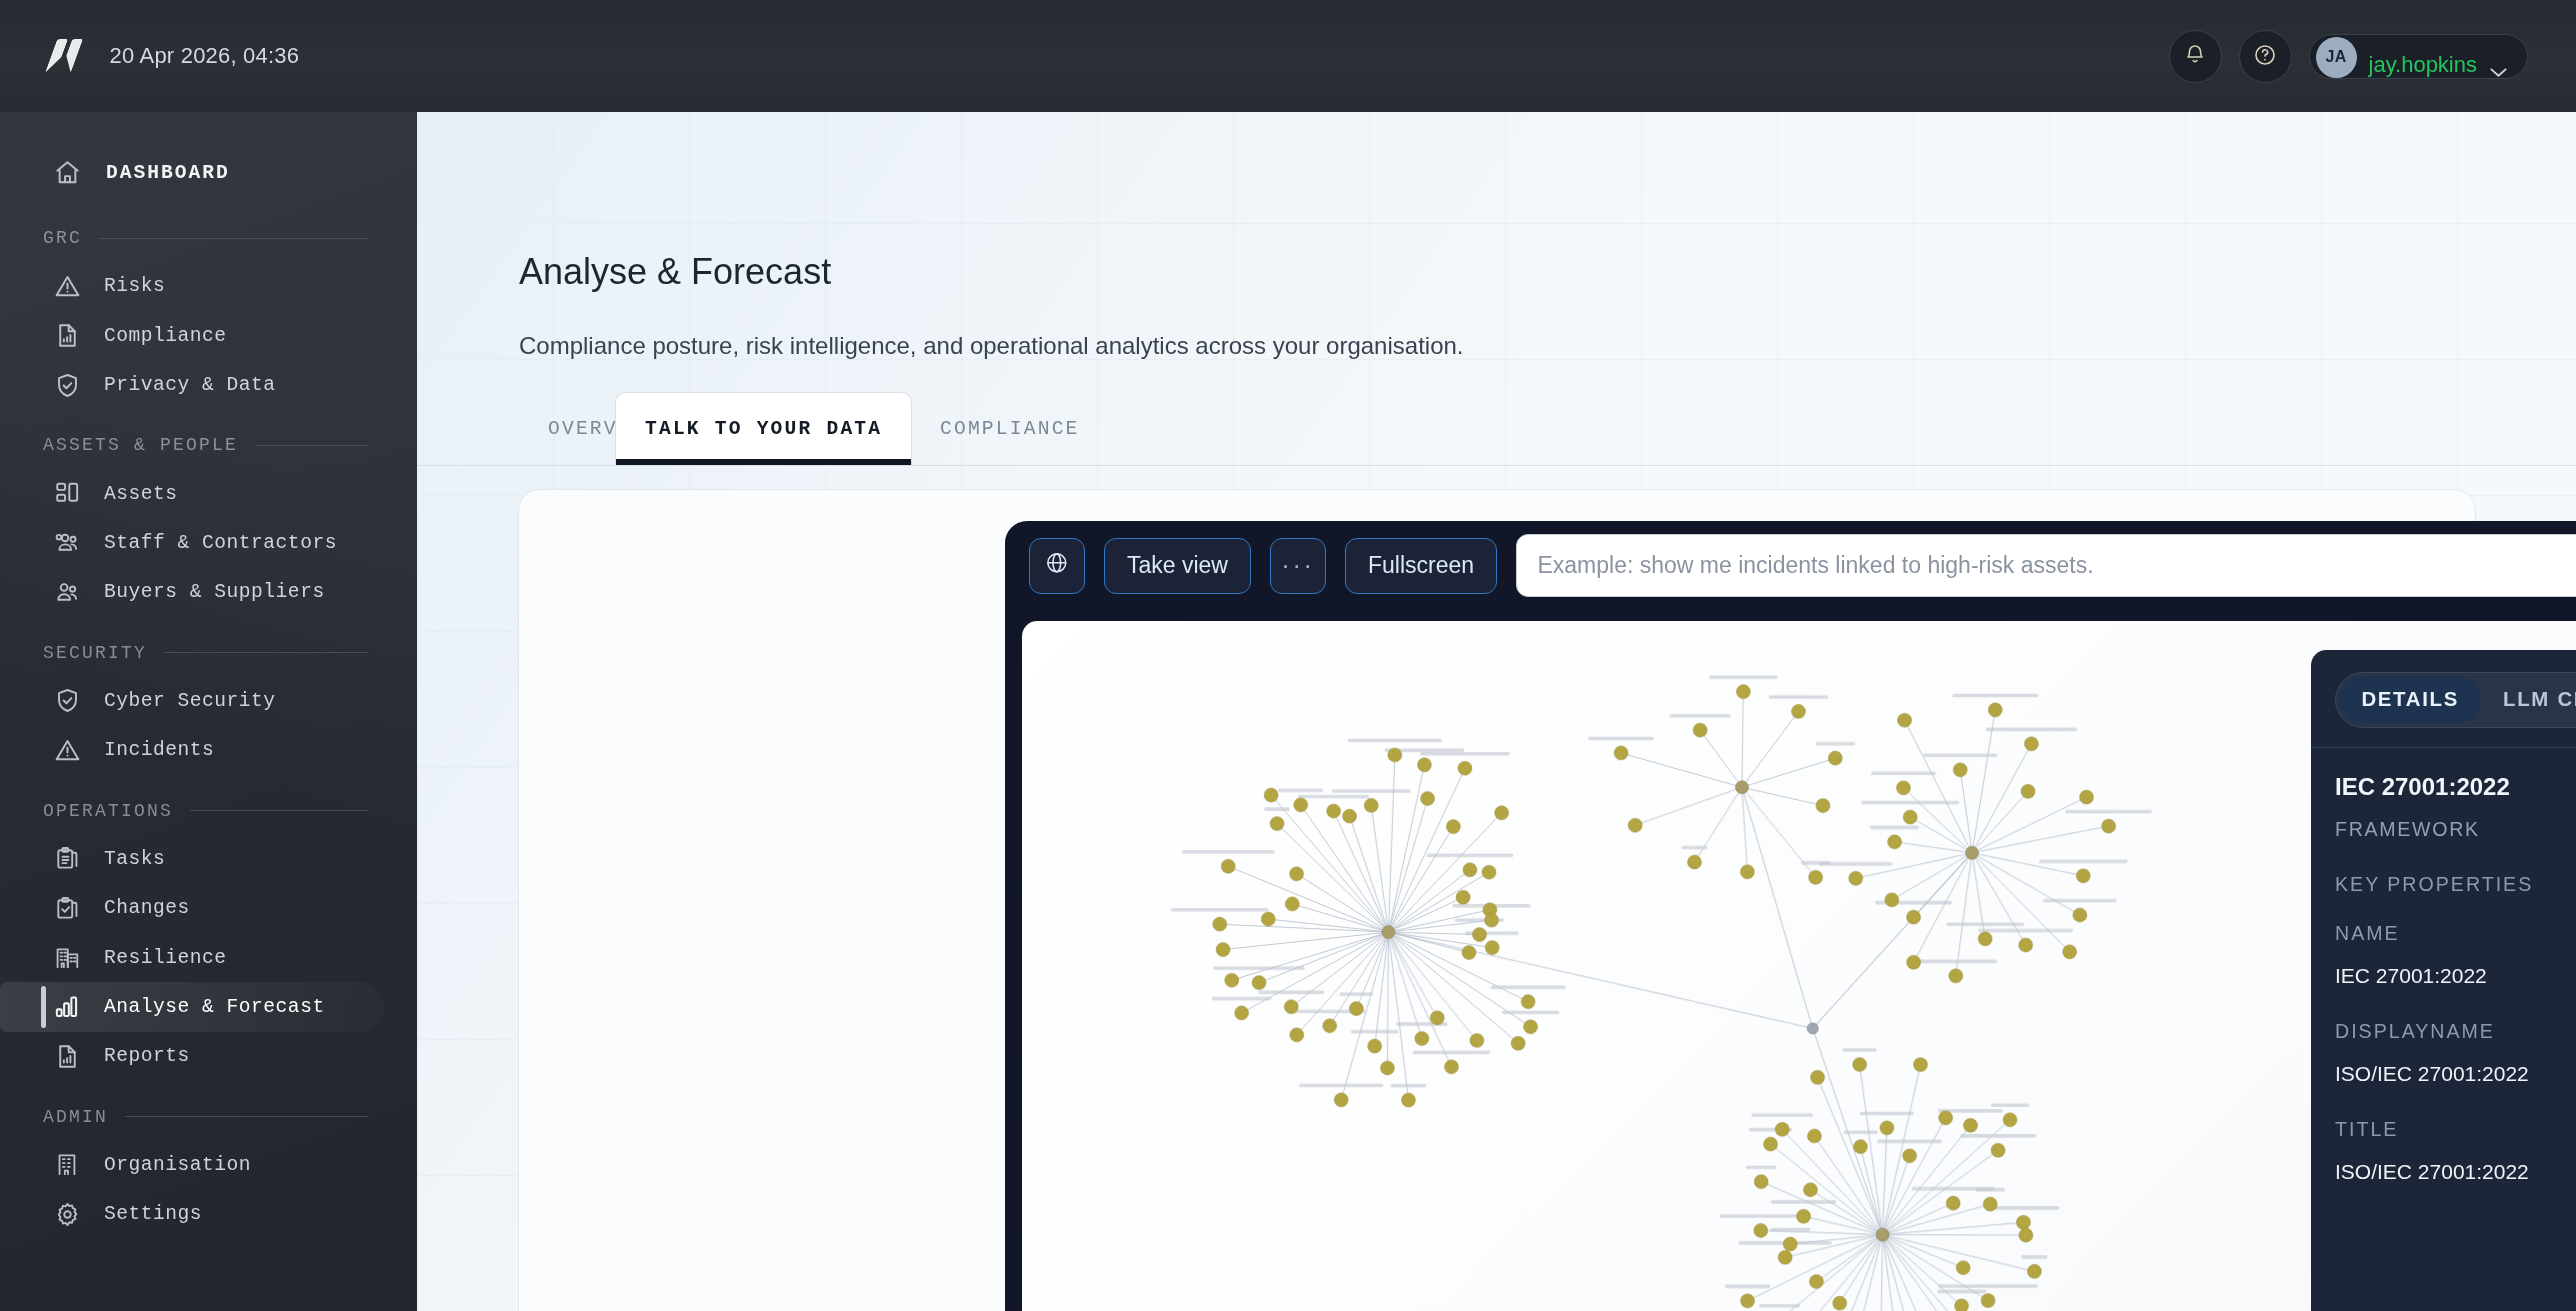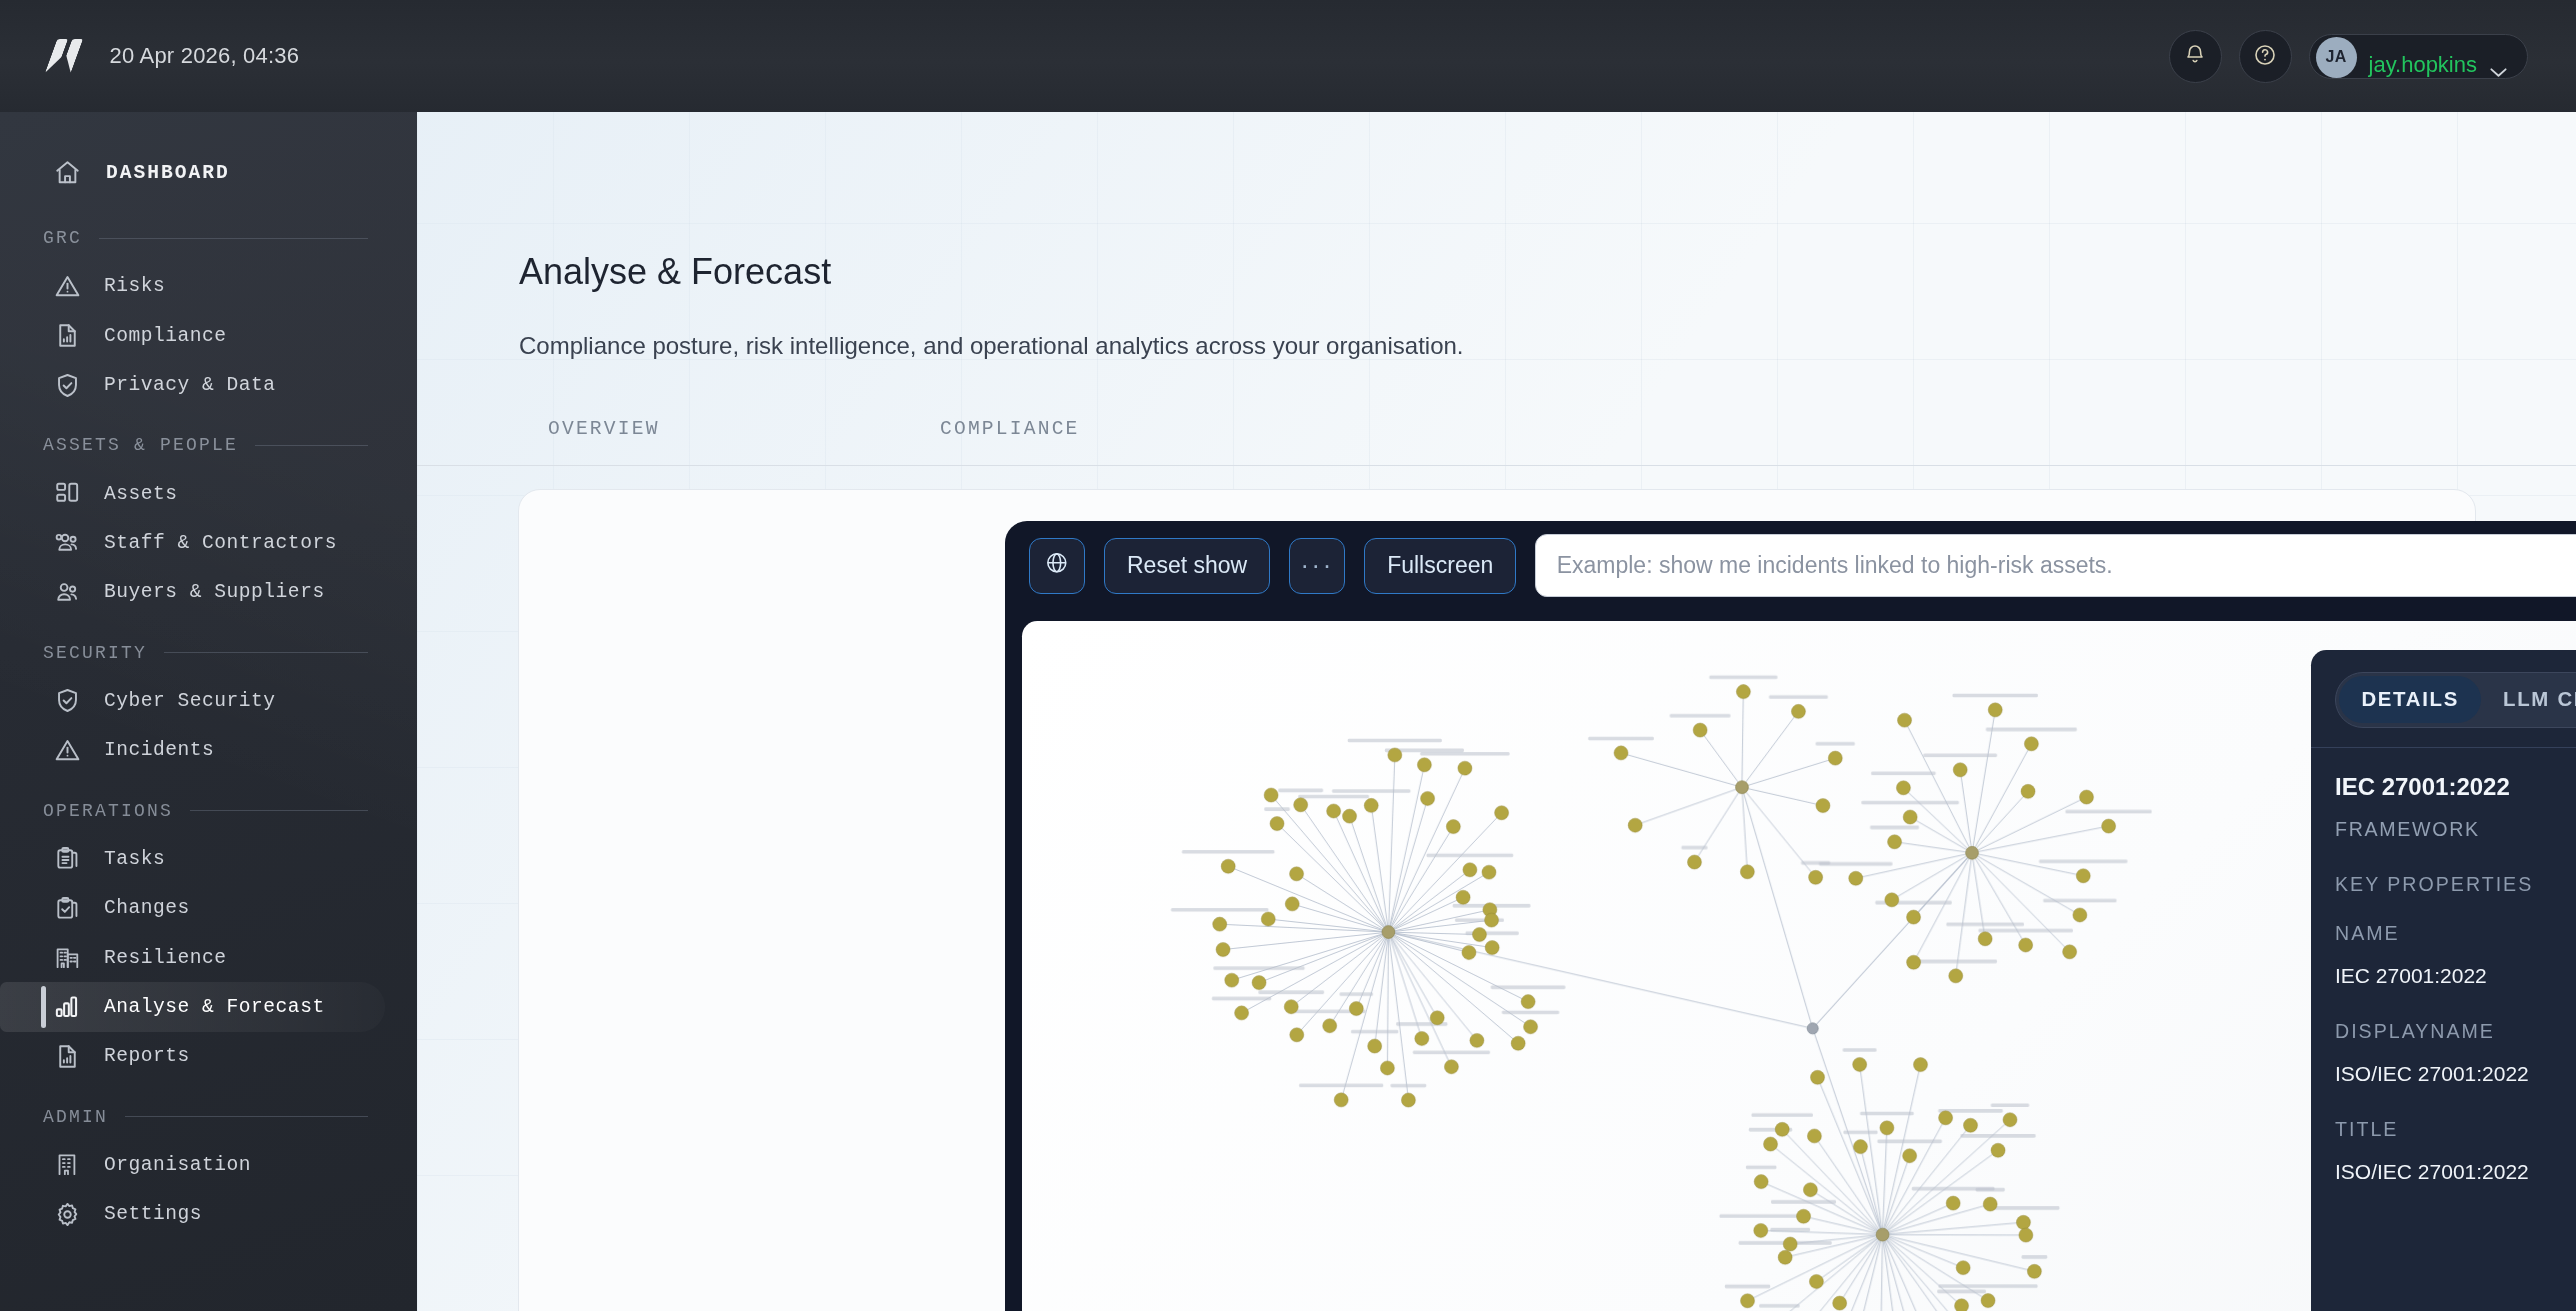--- a/index.html
+++ b/index.html
@@ -460,38 +460,39 @@
   </div>
 </div>
 
 <div id="main">
 
   <h1 id="page-title">Analyse &amp; Forecast</h1>
   <div id="page-sub">Compliance posture, risk intelligence, and operational analytics across your organisation.</div>
 
   <div id="tabs">
     <div class="tab" style="left:102px;">OVERVIEW</div>
+    <div class="tab active" style="left:198px;">TALK TO YOUR DATA</div>
     <div class="tab" style="left:494px;">COMPLIANCE</div>
   </div>
 
   <div id="graph-card"></div>
 
   <div id="graph-panel">
 
     <div id="graph-toolbar">
       <div class="tb-btn square">
         <span>
           <svg width="25.6" height="25.6" viewBox="0 0 24 24" fill="none" stroke="#dbe9f7" stroke-width="1.5">
             <circle cx="12" cy="12" r="8.4"></circle>
               <ellipse cx="12" cy="12" rx="3.6" ry="8.4"></ellipse>
               <path d="M3.7 12h16.6"></path>
           </svg>
         </span>
       </div>
-      <div class="tb-btn">Reset show</div>
+      <div class="tb-btn">Take view</div>
       <div class="tb-btn dots">···</div>
       <div class="tb-btn">Fullscreen</div>
       <div id="tb-input">
         <span id="tb-placeholder">Example: show me incidents linked to high-risk assets.</span>
 
       </div>
     </div>
 
     <div id="graph-canvas">
       <svg viewBox="0 0 2095 880" preserveAspectRatio="none">

